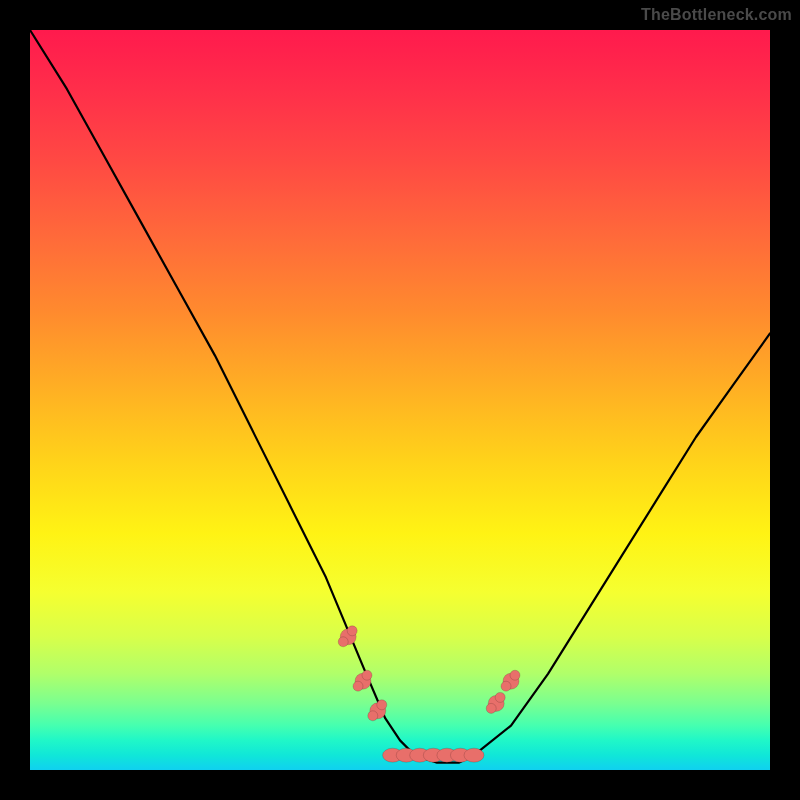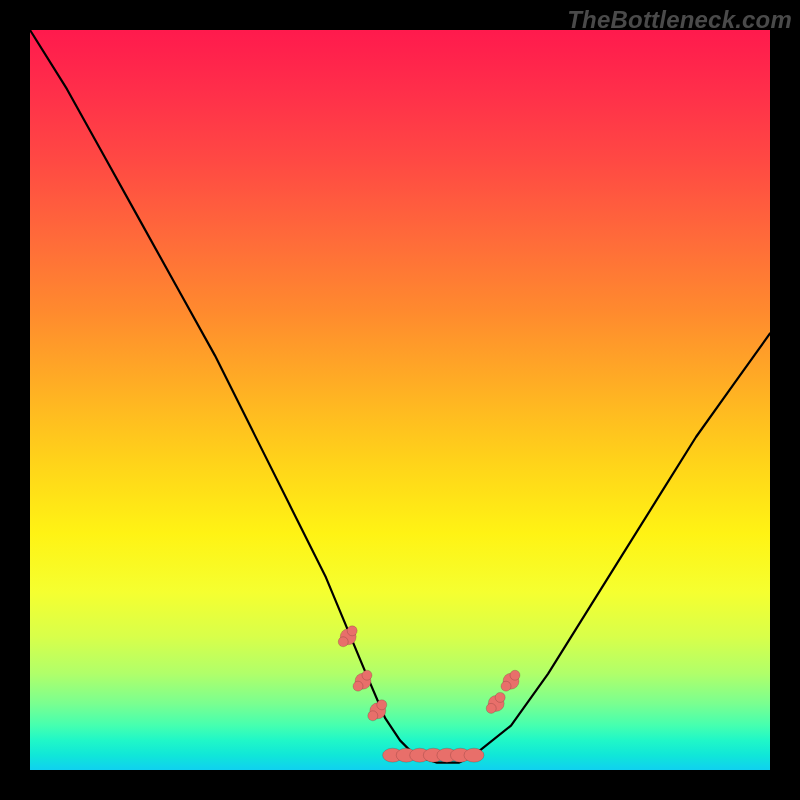--- a/index.html
+++ b/index.html
@@ -44,25 +44,24 @@
       #20f7c8 96%,
       #10e7d8 98%,
       #10d0f0 100%
     );
   }
   .watermark {
     position: absolute;
     top: 6px;
     right: 8px;
     color: #4a4a4a;
-    font-size: 24px;
+    font-size: 16px;
     font-weight: 600;
     letter-spacing: 0.2px;
     user-select: none;
-    font-style: italic;
   }
   svg.overlay {
     position: absolute;
     top: 30px;
     left: 30px;
     width: 740px;
     height: 740px;
     overflow: visible;
   }
   .curve {

